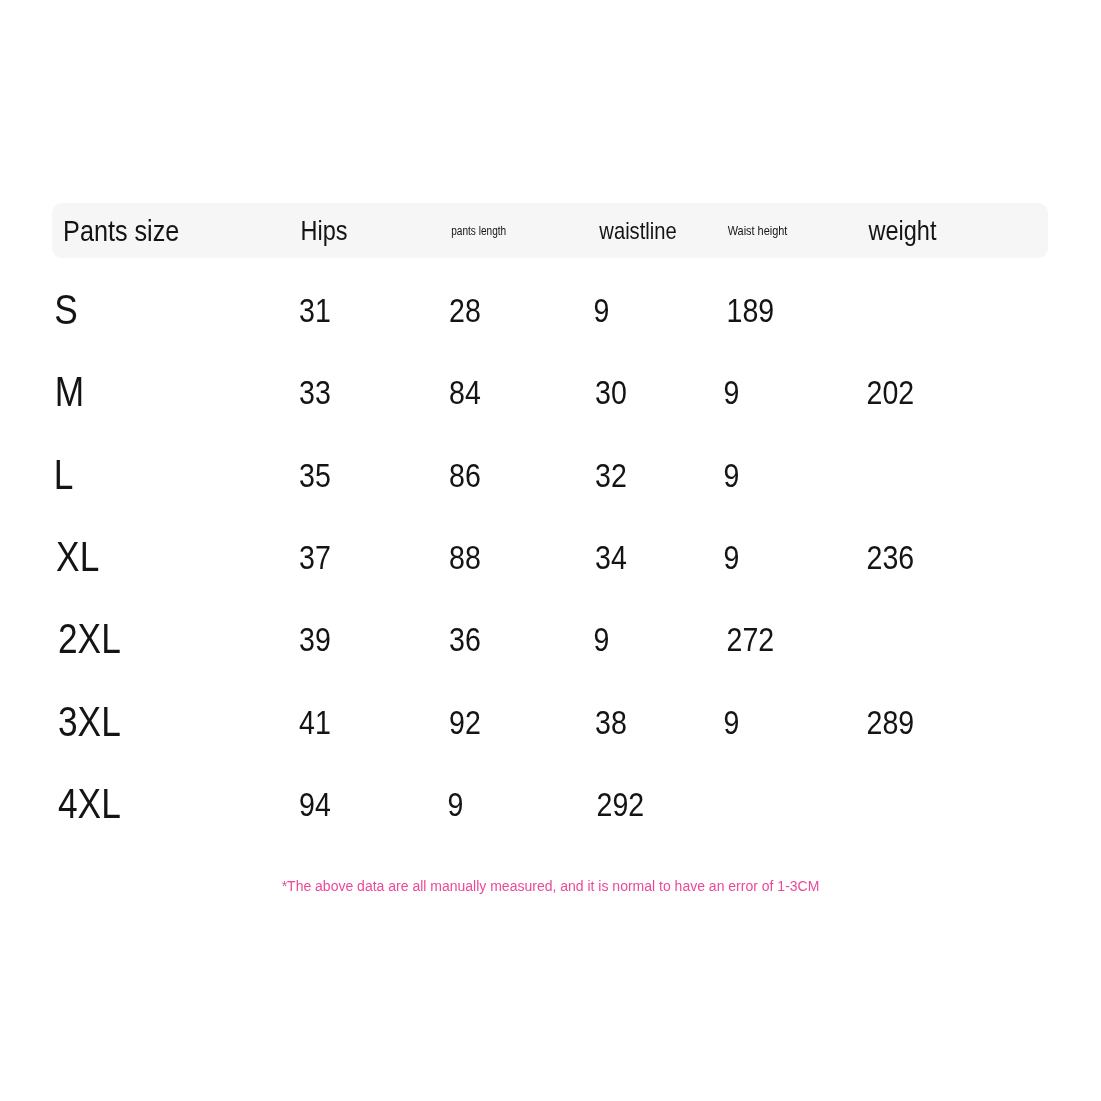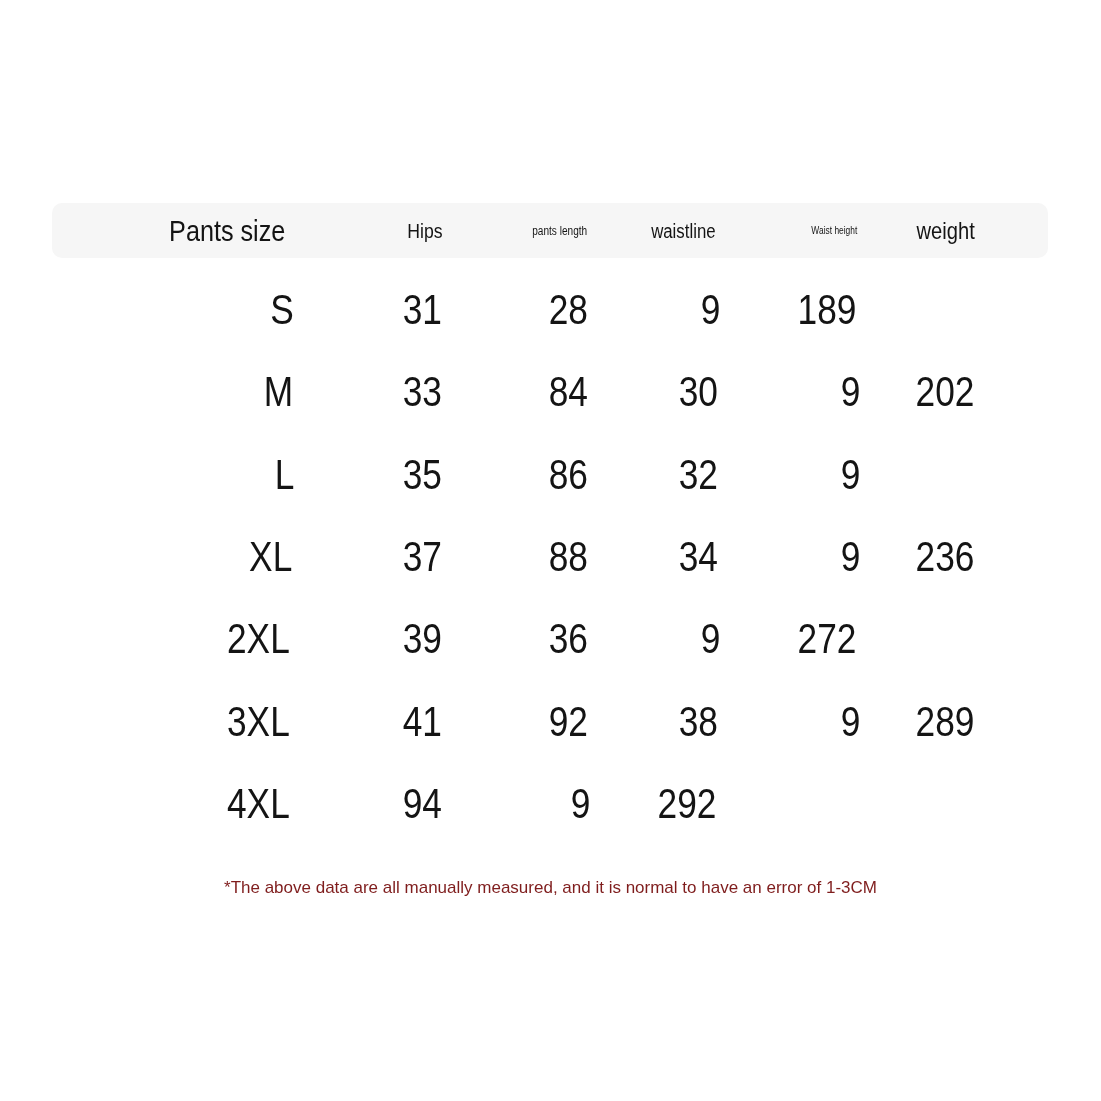--- a/index.html
+++ b/index.html
@@ -23,36 +23,36 @@
     width: 996px; height: 55px;
     background: #f6f6f6;
     border-radius: 10px;
   }
   .tbody {
     position: absolute; left: 52px; top: 258px;
     width: 996px;
     padding-top: 11px;
   }
   .trow { height: 82.3px; }
-  .cell { text-align: right; white-space: nowrap; line-height: 1; }
+  .cell { text-align: left; white-space: nowrap; line-height: 1; }
   .cnd { display: inline-block; transform: scaleX(0.84); transform-origin: center; }
-  .data { font-size: 42px; }
+  .data { font-size: 34px; }
   .sizecol { font-size: 42px; }
   .h0 { font-size: 30px; }
-  .h1 { font-size: 21px; }
+  .h1 { font-size: 28px; }
   .h2 { font-size: 12px; }
-  .h3 { font-size: 20px; }
-  .h4 { font-size: 10px; }
-  .h5 { font-size: 24px; }
+  .h3 { font-size: 24px; }
+  .h4 { font-size: 13px; }
+  .h5 { font-size: 28px; }
   .footnote {
     position: absolute; left: 0; top: 878px;
     width: 1101px;
     text-align: center;
-    font-size: 17px;
-    color: #7f1d1d;
+    font-size: 14px;
+    color: #ec4899;
   }
 </style>
 </head>
 <body>
 
 <div>
 
   <div class="thead grid6">
     <div class="cell h0"><span class="cnd">Pants size</span></div>
     <div class="cell h1"><span class="cnd">Hips</span></div>

